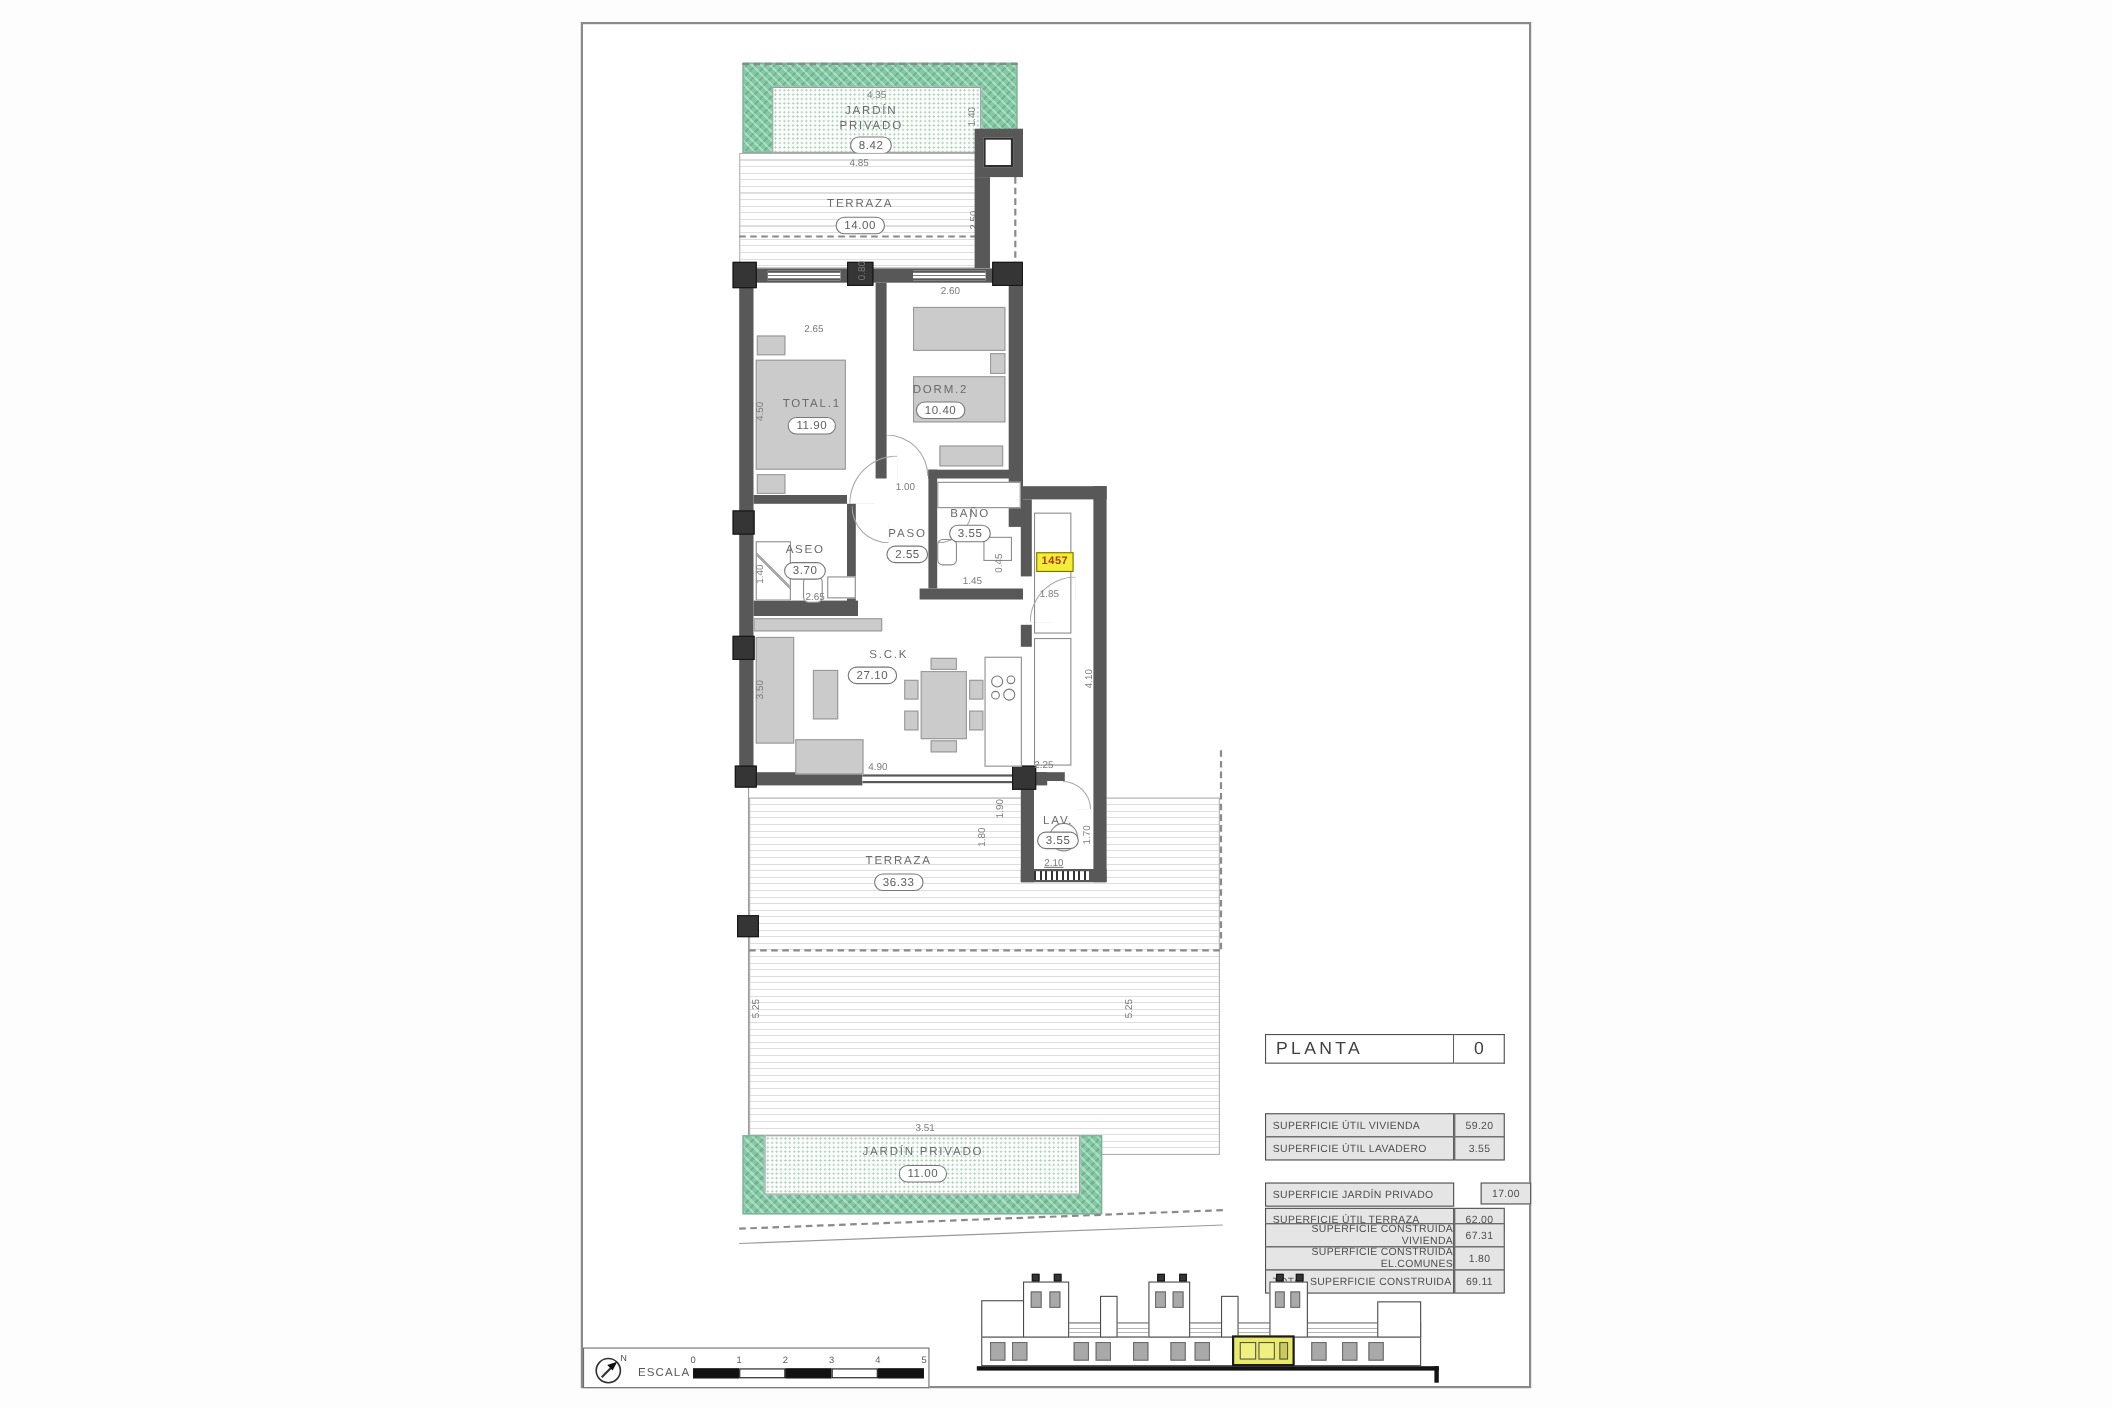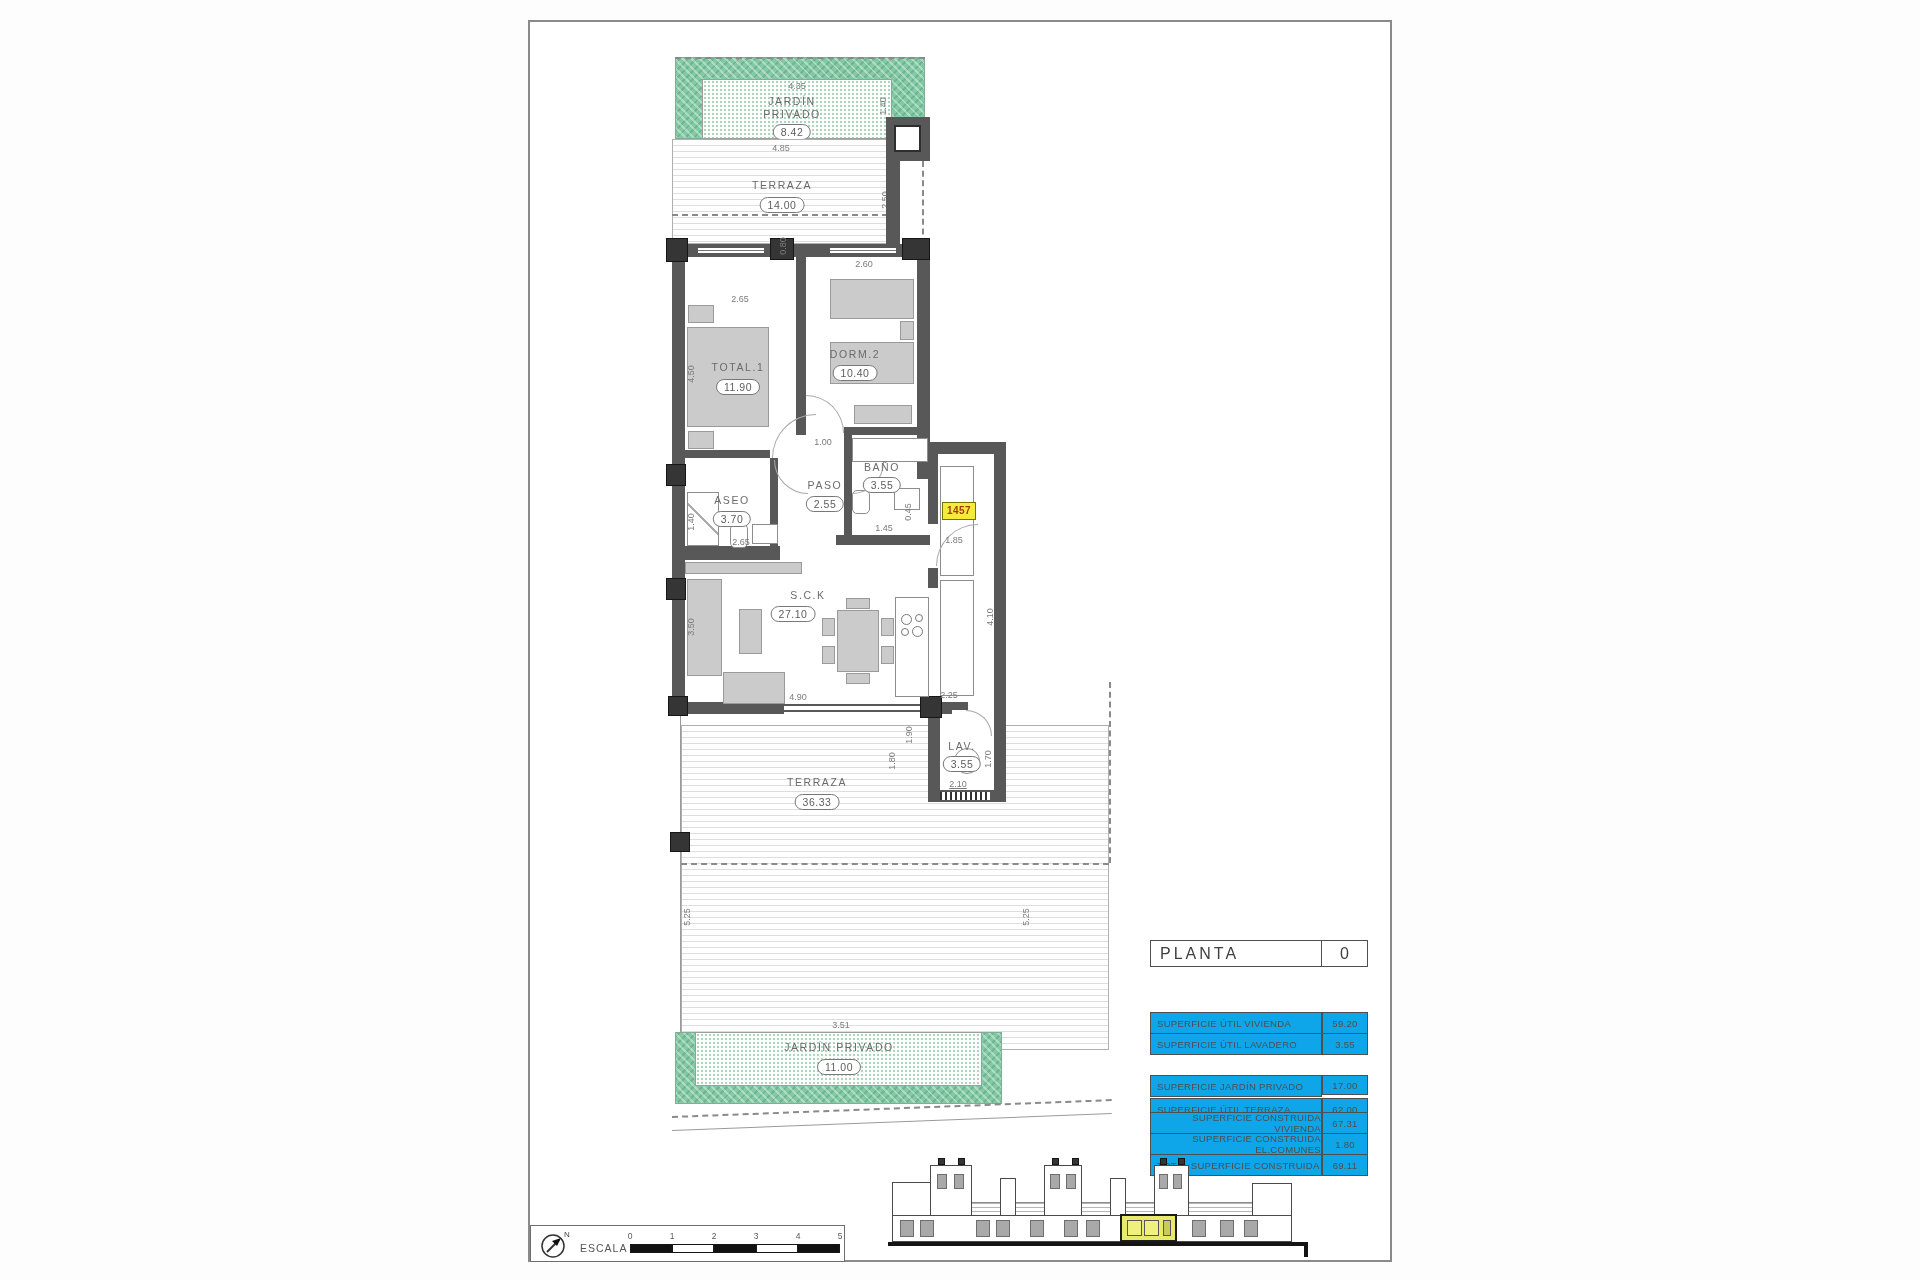--- a/index.html
+++ b/index.html
@@ -33,21 +33,21 @@
   .abox{position:absolute;transform:translate(-50%,-50%);border:1.5px solid #787878;border-radius:9px;
         background:#fff;font-size:10.5px;color:#5e5e5e;padding:1px 7px;letter-spacing:.5px;white-space:nowrap;}
   .arc{position:absolute;border-top:1.2px solid #a8a8a8;border-left:1.2px solid #a8a8a8;
        border-top-left-radius:100%;box-sizing:border-box;}
   .tag{position:absolute;background:#f3ed3a;border:1px solid #7c7200;color:#a8391e;
        font-size:10px;font-weight:bold;text-align:center;line-height:15px;letter-spacing:.5px;}
   .hobc{position:absolute;border:1px solid #777;border-radius:50%;background:#fff;box-sizing:border-box;}
   
   .trow{position:absolute;display:flex;box-sizing:border-box;text-align:right;}
   .tcell{border:1px solid #4f4f4f;box-sizing:border-box;font-size:9.5px;color:#4e4e4e;
-         letter-spacing:.3px;display:flex;align-items:center;background:#0ea5e9;}
+         letter-spacing:.3px;display:flex;align-items:center;background:#e5e5e5;}
   .tcell.lbl{width:172px;padding-left:6px;}
   .tcell.val{width:46px;justify-content:center;}
   .planta-lbl{width:172px;height:27px;border:1.5px solid #4f4f4f;font-size:16px;letter-spacing:3px;
          color:#3f3f3f;display:flex;align-items:center;padding-left:9px;box-sizing:border-box;background:#fff;}
   .planta-val{width:46px;height:27px;border:1.5px solid #4f4f4f;border-left:none;font-size:16px;color:#3f3f3f;
          display:flex;align-items:center;justify-content:center;box-sizing:border-box;background:#fff;}
   
   .scalebox{position:absolute;border:1.5px solid #6e6e6e;box-sizing:border-box;background:#fff;}
   .seg{position:absolute;height:9px;border:1px solid #161616;box-sizing:border-box;}
   .tick{position:absolute;font-size:8.5px;color:#5a5a5a;transform:translateX(-50%);}
@@ -235,21 +235,21 @@
   <div class="trow" style="left:620px;top:1011px;">
     <div class="tcell lbl" style="height:22px;">SUPERFICIE ÚTIL LAVADERO</div>
     <div class="tcell val" style="height:22px;">3.55</div>
   </div>
   <div class="trow" style="left:620px;top:1032px;margin-top:44px;">
     <div class="tcell lbl" style="height:22px;">SUPERFICIE ÚTIL TERRAZA</div>
     <div class="tcell val" style="height:22px;">62.00</div>
   </div>
   <div class="trow" style="left:620px;top:1053px;">
     <div class="tcell lbl" style="height:22px;">SUPERFICIE JARDÍN PRIVADO</div>
-    <div class="tcell val" style="height:20px;">17.00</div>
+    <div class="tcell val" style="height:20px;margin-left:24px;">17.00</div>
   </div>
   <div class="trow" style="left:620px;top:1090px;">
     <div class="tcell lbl" style="height:22px;">SUPERFICIE CONSTRUIDA VIVIENDA</div>
     <div class="tcell val" style="height:22px;">67.31</div>
   </div>
   <div class="trow" style="left:620px;top:1111px;">
     <div class="tcell lbl" style="height:22px;">SUPERFICIE CONSTRUIDA EL.COMUNES</div>
     <div class="tcell val" style="height:22px;">1.80</div>
   </div>
   <div class="trow" style="left:620px;top:1132px;">

